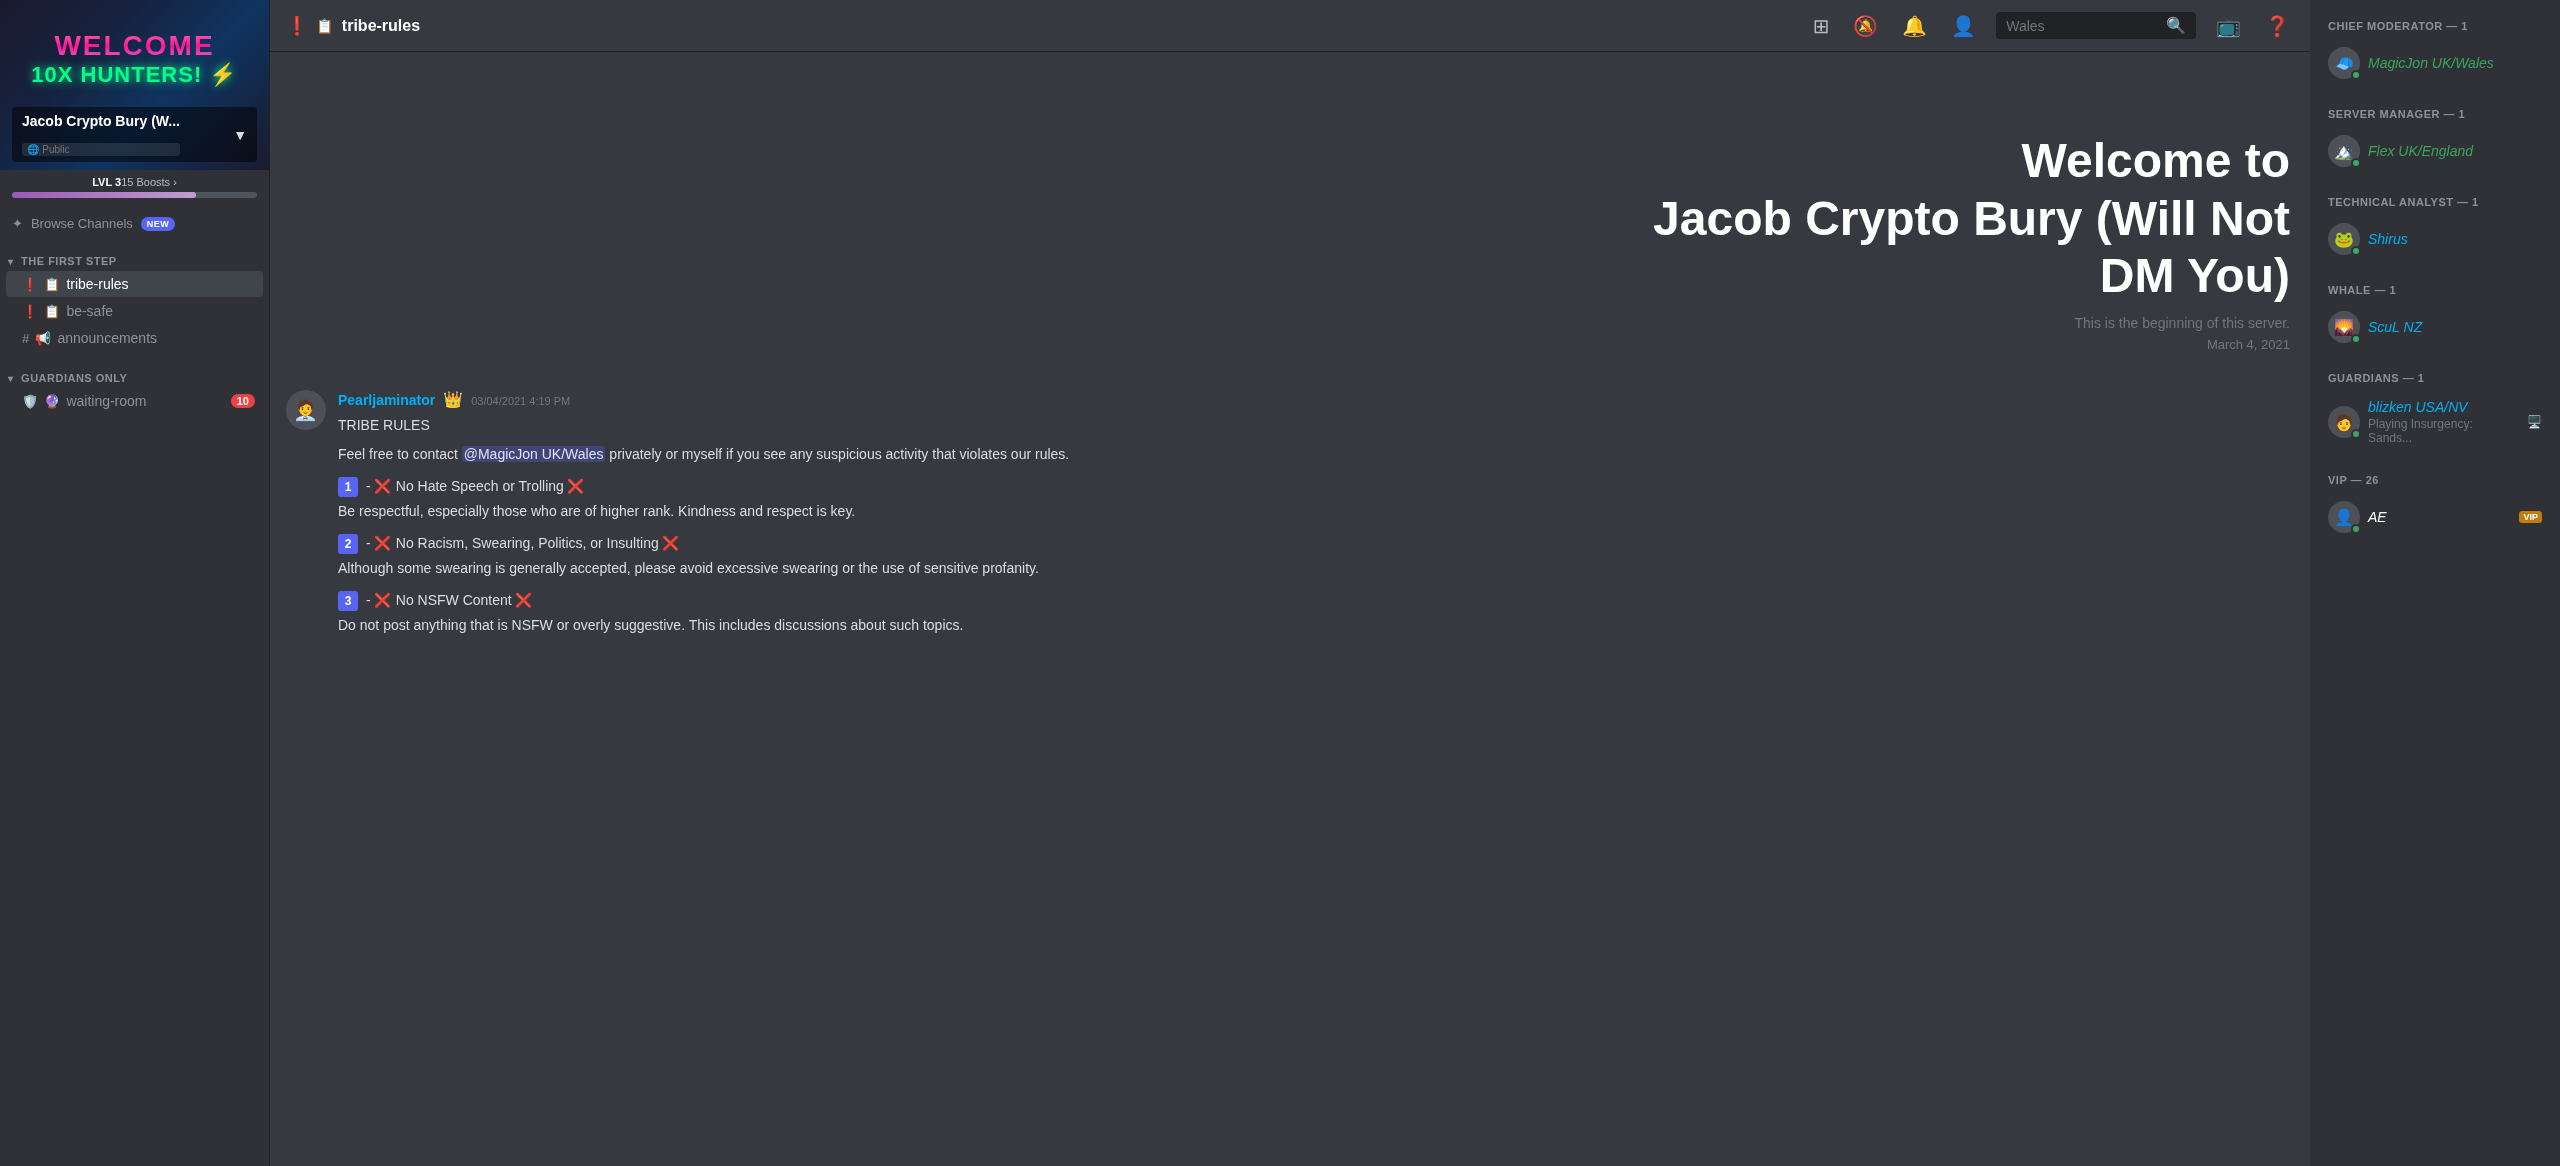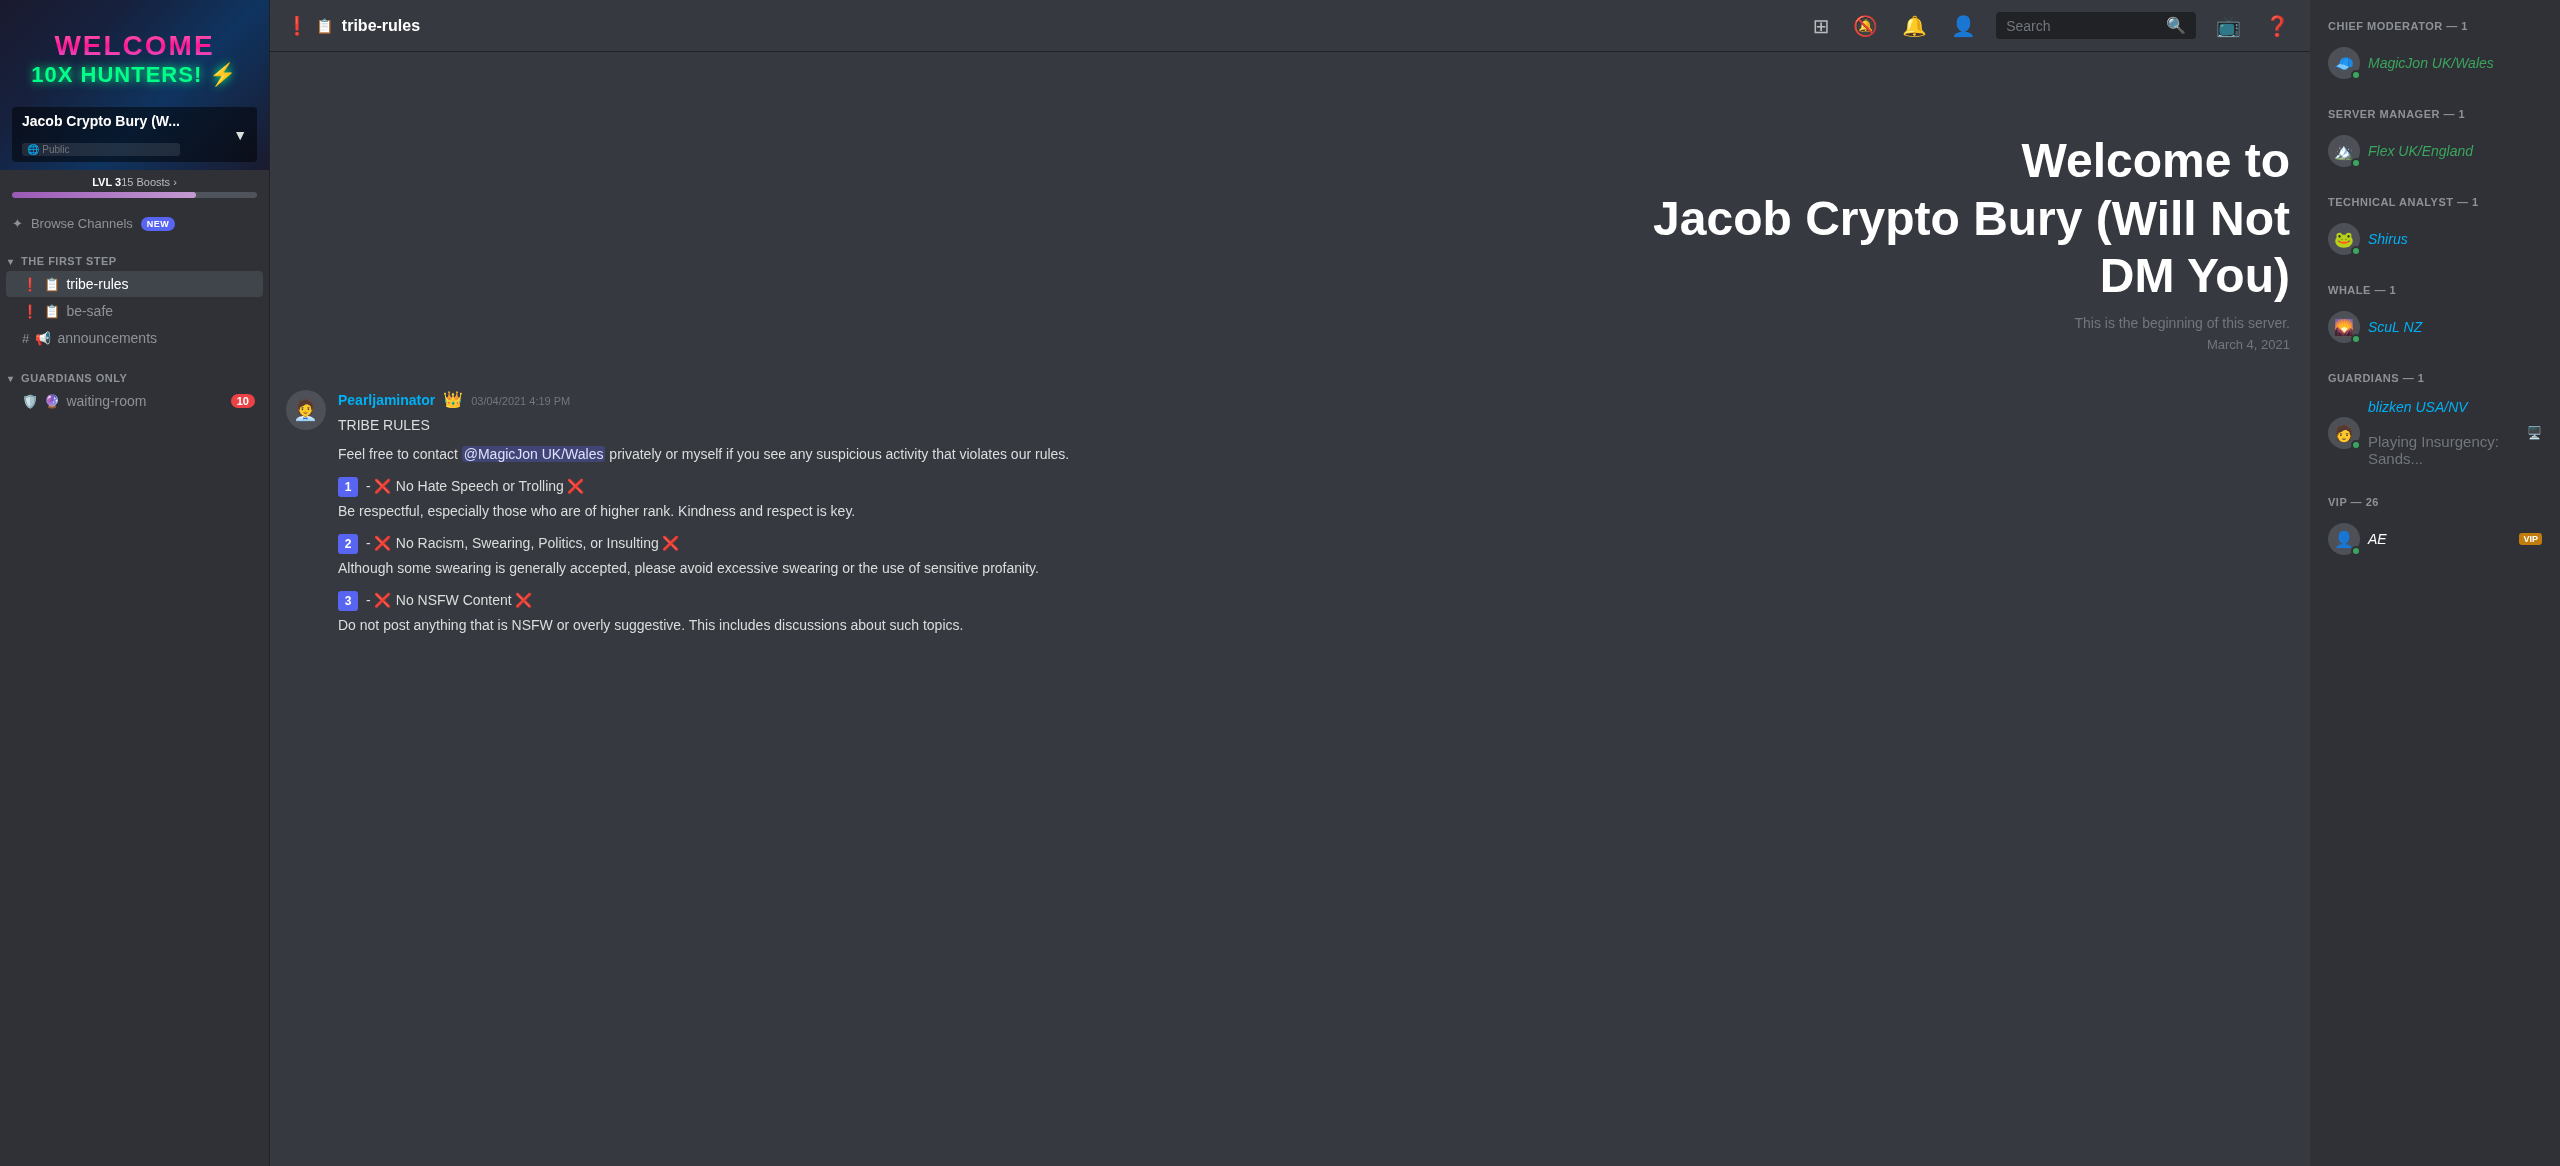--- a/index.html
+++ b/index.html
@@ -457,24 +457,24 @@
       font-weight: 500;
       flex: 1;
       font-style: italic;
     }
 
     .member-name.green { color: #3ba55d; }
     .member-name.teal { color: #00b0f4; }
     .member-name.white { color: #fff; }
 
     .member-subtext {
-      font-size: 15px;
+      font-size: 12px;
       color: #72767d;
       display: block;
-      margin-top: 18px;
+      margin-top: 2px;
     }
 
     .member-icon { font-size: 12px; }
 
     .vip-badge {
       background: #c27c0e;
       color: #fff;
       font-size: 9px;
       font-weight: 700;
       padding: 1px 4px;
@@ -575,21 +575,21 @@
       <span class="header-icon">❗</span>
       <span class="header-icon" style="font-size:14px;">📋</span>
       <span class="header-channel-name">tribe-rules</span>
     </div>
     <div id="header-actions">
       <span class="header-action-btn">⊞</span>
       <span class="header-action-btn">🔕</span>
       <span class="header-action-btn">🔔</span>
       <span class="header-action-btn">👤</span>
       <div id="search-bar">
-        <span id="search-input-text">Search</span>
+        <span id="search-input-text">Wales</span>
         <span class="search-icon-char">🔍</span>
       </div>
       <span class="header-action-btn">📺</span>
       <span class="header-action-btn">❓</span>
     </div>
   </div>
 
   <div id="messages-area">
 
     <div id="welcome-section">

